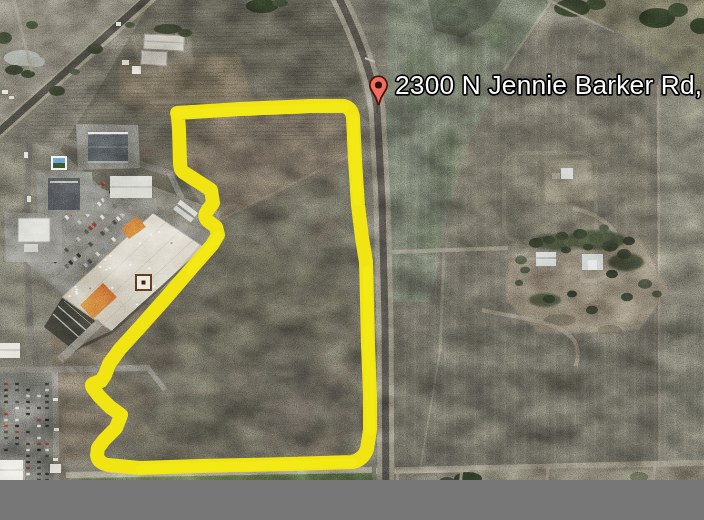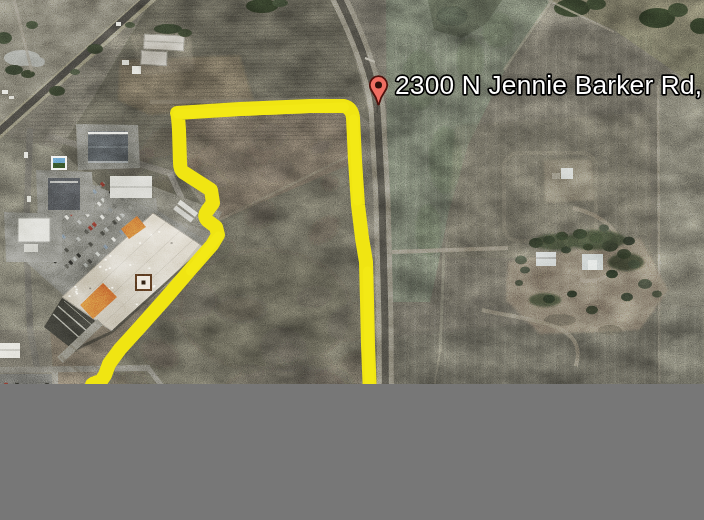--- a/index.html
+++ b/index.html
@@ -1,13 +1,13 @@
 <!DOCTYPE html>
 <html><head><meta charset="utf-8"><style>
-html,body{margin:0;padding:0;background:#777;} .wrap{width:704px;height:384px;overflow:hidden;position:relative;font-family:"Liberation Sans",sans-serif;}
+html,body{margin:0;padding:0;background:#777;} .wrap{width:704px;height:480px;overflow:hidden;position:relative;font-family:"Liberation Sans",sans-serif;}
 </style></head><body>
 <div class="wrap">
 <svg width="704" height="520" viewBox="0 0 704 520">
 <defs>
 <filter id="grain" x="0" y="0" width="100%" height="100%" color-interpolation-filters="sRGB">
  <feTurbulence type="fractalNoise" baseFrequency="0.9" numOctaves="2" seed="7" stitchTiles="stitch" result="t"></feTurbulence>
  <feColorMatrix in="t" type="matrix" values="0.33 0.33 0.33 0 0  0.33 0.33 0.33 0 0  0.33 0.33 0.33 0 0  0 0 0 0 1"></feColorMatrix>
 </filter>
 <filter id="blotch" x="0" y="0" width="100%" height="100%" color-interpolation-filters="sRGB">
  <feTurbulence type="fractalNoise" baseFrequency="0.028 0.04" numOctaves="4" seed="4" stitchTiles="stitch" result="t"></feTurbulence>

